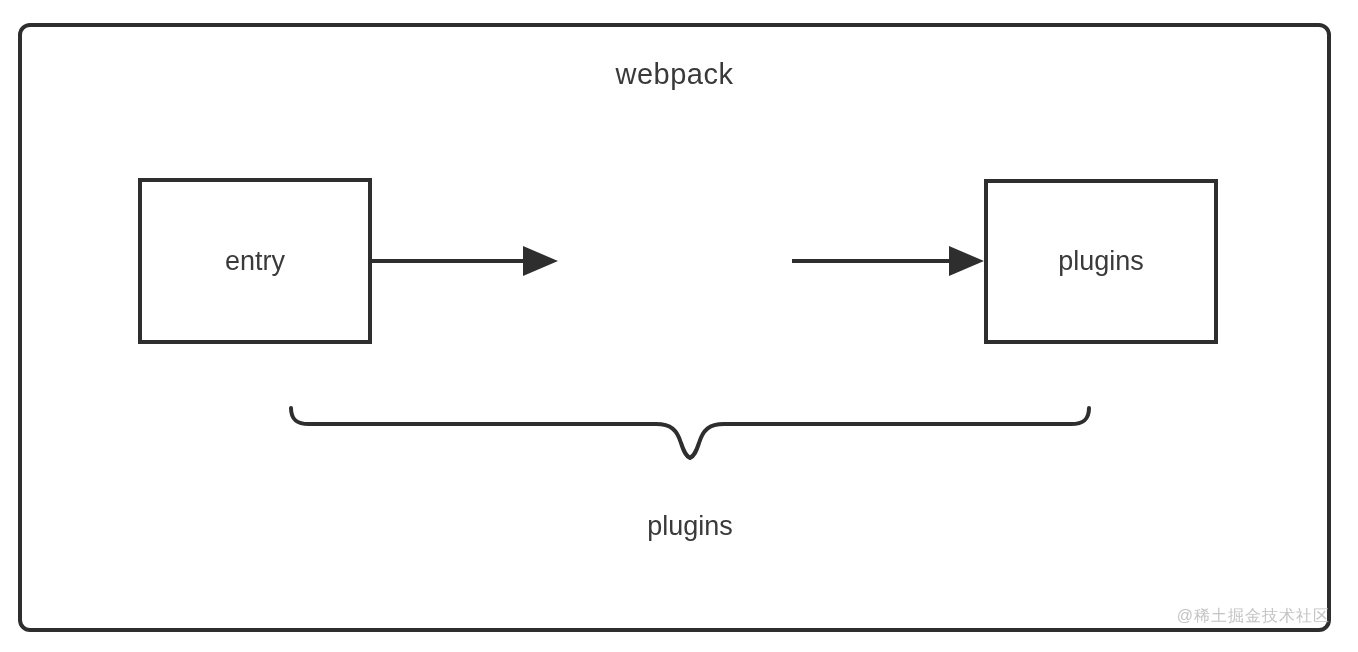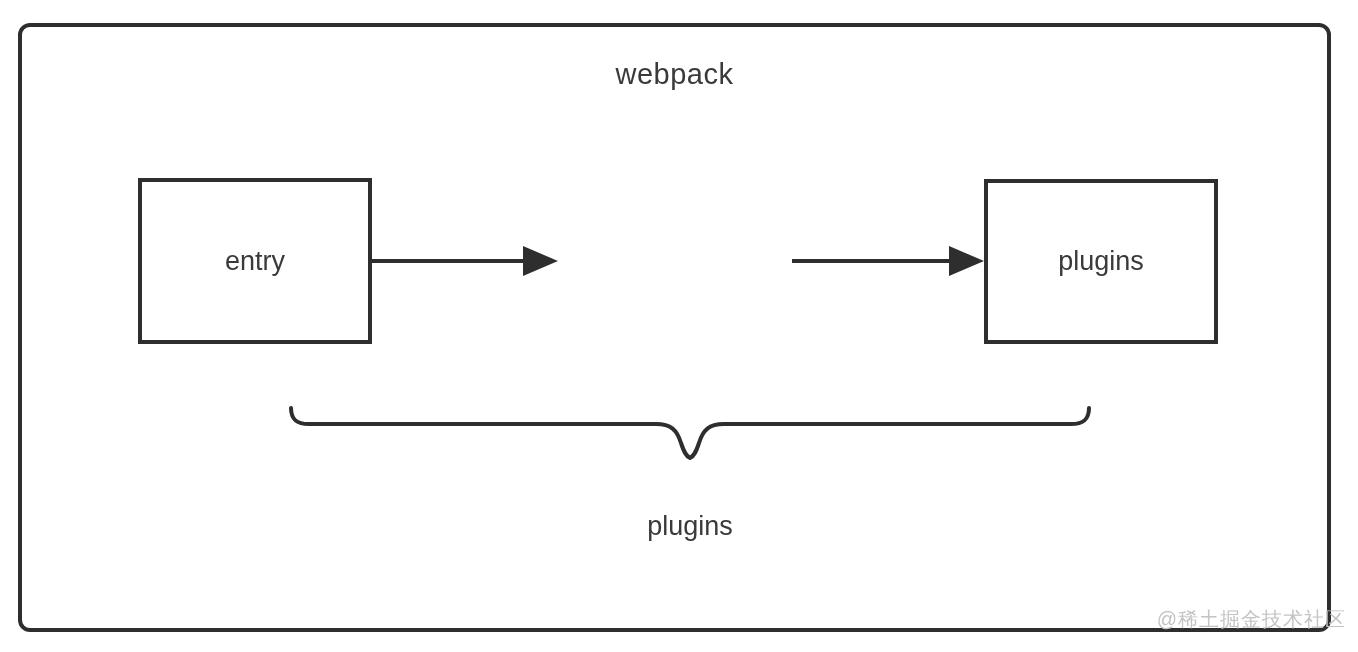--- a/index.html
+++ b/index.html
@@ -63,23 +63,23 @@
     position: absolute;
     left: 18px;
     top: 511px;
     width: 1344px;
     text-align: center;
     font-size: 27px;
     color: #3a3a3a;
   }
   .watermark {
     position: absolute;
-    right: 12px;
+    right: 28px;
     top: 606px;
-    font-size: 20px;
+    font-size: 16px;
     color: #c3c3c3;
     letter-spacing: 1px;
   }
 </style>
 </head>
 <body>
 
 <div class="canvas">
 
   <div class="frame"></div>

